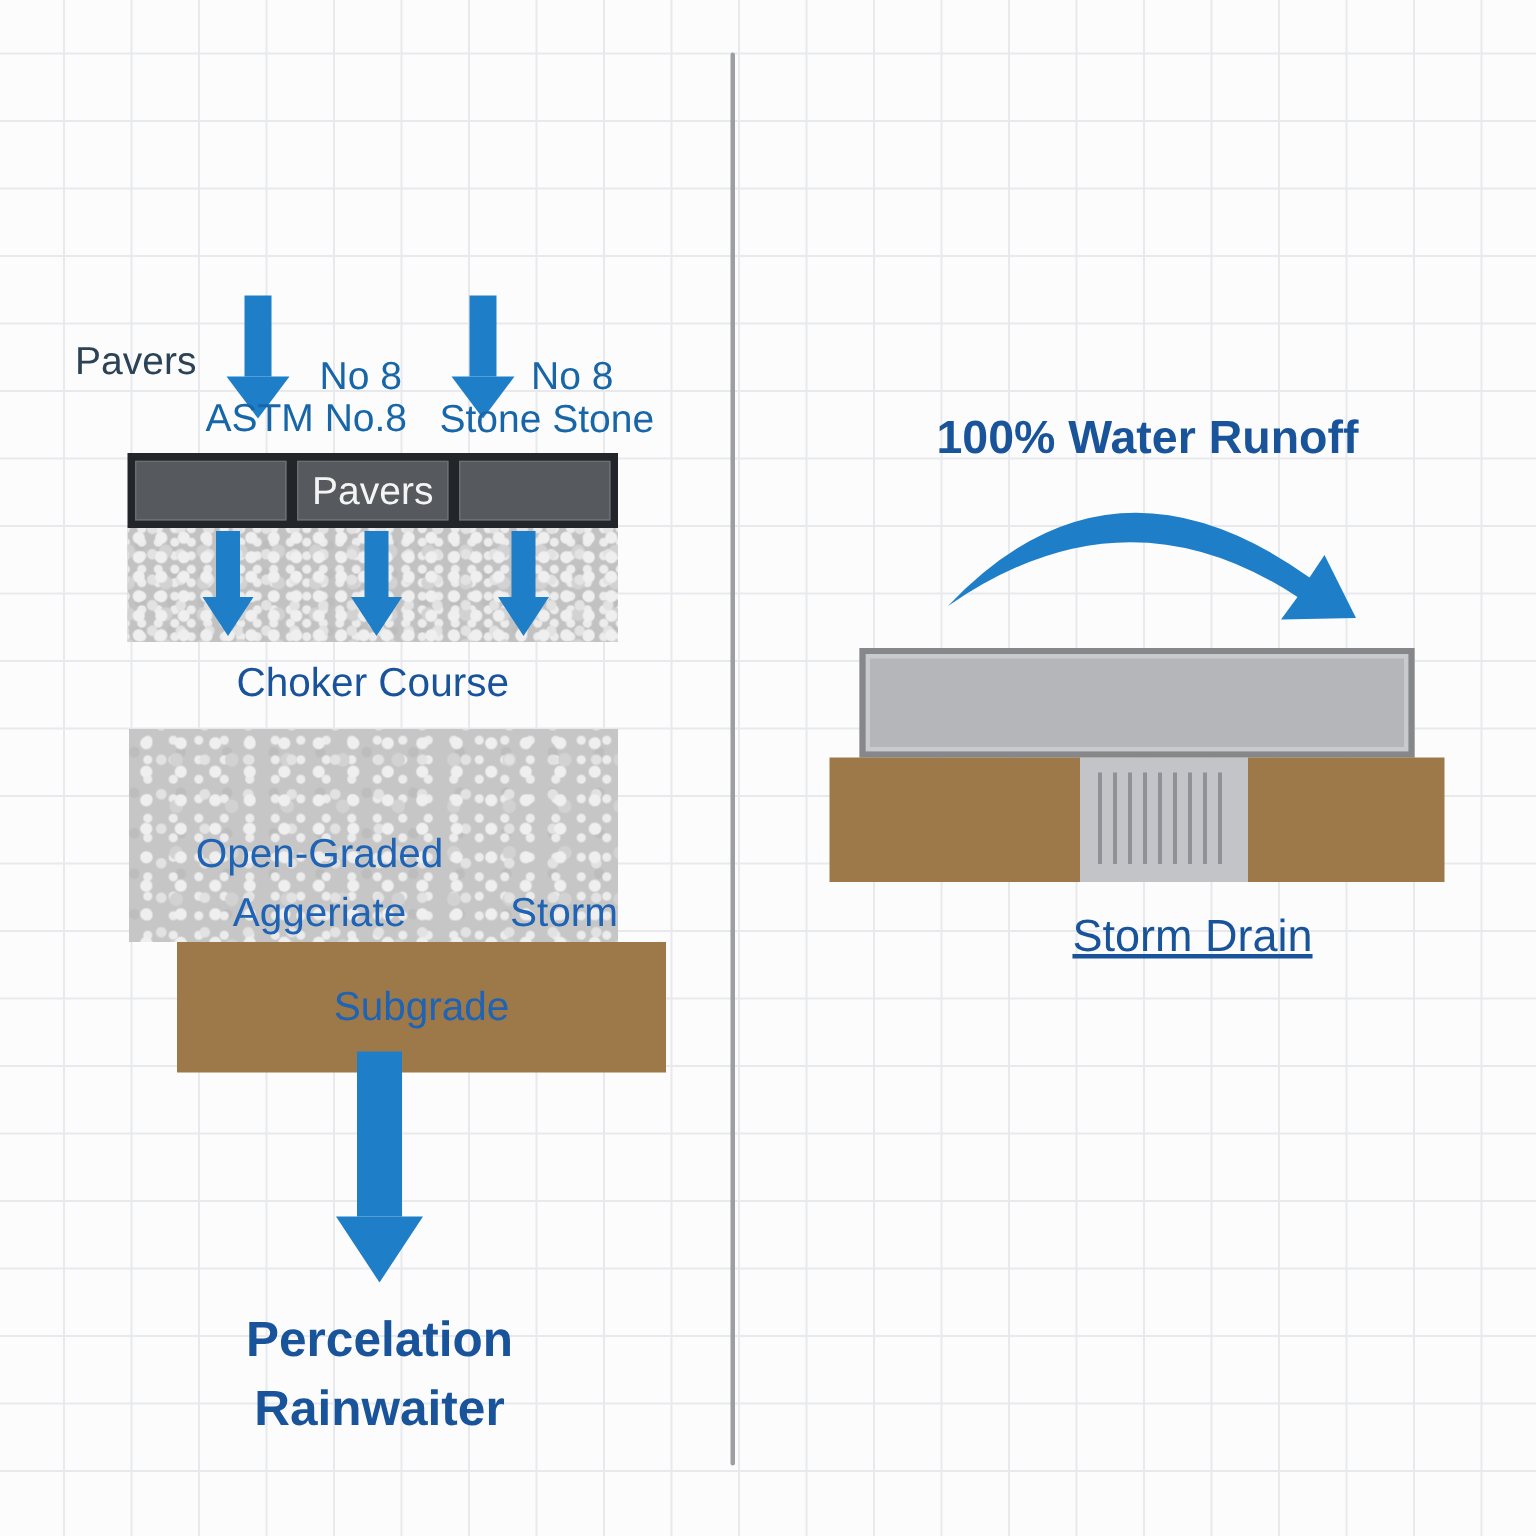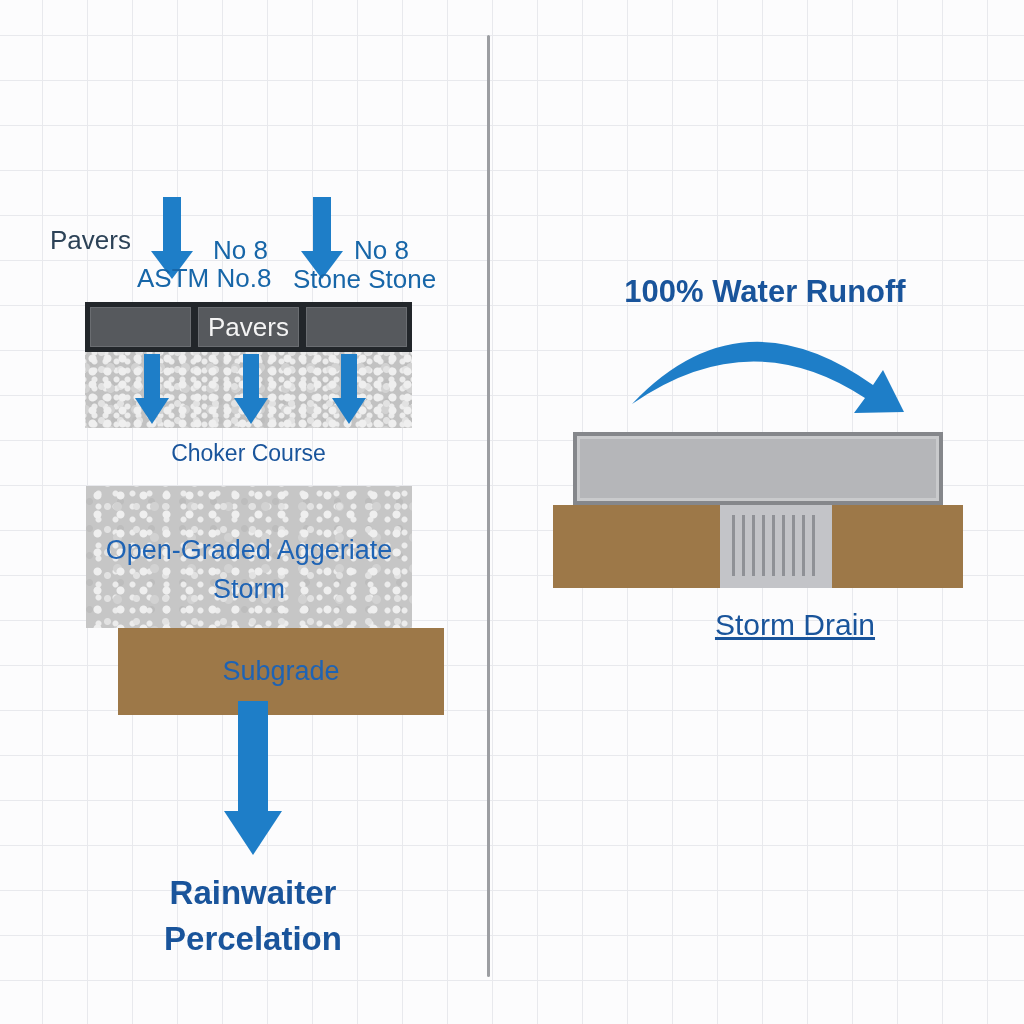--- a/index.html
+++ b/index.html
@@ -18,21 +18,21 @@
       linear-gradient(to right, var(--grid-line) 1px, transparent 1px),
       linear-gradient(to bottom, var(--grid-line) 1px, transparent 1px);
     background-size:45px 45px;
     background-position:42px 35px;
   }
   .abs{position:absolute;}
   .divider{width:3px;background:var(--divider-gray);border-radius:2px;}
   .title{font-size:38px;font-weight:700;color:var(--title-blue);text-align:center;line-height:54px;}
   .small-label{font-size:26px;color:var(--label-blue);white-space:nowrap;line-height:28px;}
   .dark-label{color:var(--pavers-label-dark);}
-  .layer-caption{font-size:23px;color:var(--title-blue);text-align:center;}
+  .layer-caption{font-size:27px;color:var(--title-blue);text-align:center;}
   .layer-text{font-size:27px;color:var(--layer-text-blue);text-align:center;line-height:39px;}
   .big-caption{font-size:33px;font-weight:700;color:var(--title-blue);text-align:center;line-height:46px;}
   .runoff{font-size:31px;font-weight:700;color:var(--title-blue);text-align:center;}
 
   .down-arrow{position:absolute;display:flex;flex-direction:column;align-items:center;}
   .down-arrow .shaft{background:var(--arrow-blue);flex:1;}
   .down-arrow .head{width:0;height:0;border-style:solid;
     border-top-color:var(--arrow-blue);border-left-color:transparent;
     border-right-color:transparent;border-bottom:none;}
 
@@ -50,21 +50,21 @@
       radial-gradient(circle,#ECECEC 0 2.5px, rgba(0,0,0,0) 3.5px),
       radial-gradient(circle,#BDBDBD 0 3px, rgba(0,0,0,0) 4px);
     background-size:23px 19px, 29px 23px, 37px 31px, 17px 13px, 31px 27px;
     background-position:0 0, 7px 9px, 13px 5px, 4px 14px, 19px 2px;
   }
   .gravel-fine{
     background-color:#C2C2C2;
     background-size:15px 13px, 19px 17px, 25px 21px, 11px 9px, 21px 19px;
   }
   .subgrade{background:var(--subgrade-brown);display:flex;align-items:center;justify-content:center;margin-left:32px;}
-  .base-layer{display:flex;flex-direction:column;align-items:center;justify-content:center;padding-top:26px;box-sizing:border-box;}
+  .base-layer{display:flex;align-items:flex-end;justify-content:center;padding-top:26px;box-sizing:border-box;}
 
   .slab{background:var(--slab-gray);border:4px solid var(--slab-border);
     box-sizing:border-box;box-shadow:inset 0 0 0 3px rgba(255,255,255,0.28);}
   .ground{background:var(--subgrade-brown);}
   .drain{background:var(--drain-gray);}
   .drain .grate{position:absolute;left:12px;right:10px;top:10px;bottom:12px;
     background:repeating-linear-gradient(to right,#8F9196 0 3px, rgba(0,0,0,0) 3px 10px);}
 </style>
 </head>
 <body>
@@ -122,22 +122,22 @@
   <div class="abs subgrade" style="left:86px;top:628px;width:326px;height:87px;">
     <div class="layer-text">Subgrade</div>
   </div>
 
   <div class="down-arrow" style="left:224px;top:701px;height:154px;width:58px;">
     <div class="shaft" style="width:30px;"></div>
     <div class="head" style="border-width:44px 29px 0 29px;"></div>
   </div>
 
   <div class="abs big-caption" style="left:75px;top:870px;width:356px;">
+    <div>Percelation</div>
     <div>Rainwaiter</div>
-    <div>Percelation</div>
   </div>
 
 
   <div class="abs runoff" style="left:565px;top:274px;width:400px;">100% Water Runoff</div>
 
   <svg class="abs" style="left:600px;top:278px;" width="320" height="145" viewBox="600 278 320 145">
     <path d="M 632 404 Q 740 290 873 385 L 883 370 L 904 412 L 854 413 L 865 398 Q 750 322 632 404 Z" style="fill:var(--arrow-blue);"></path>
   </svg>
 
   <div class="abs slab" style="left:573px;top:432px;width:370px;height:73px;"></div>

